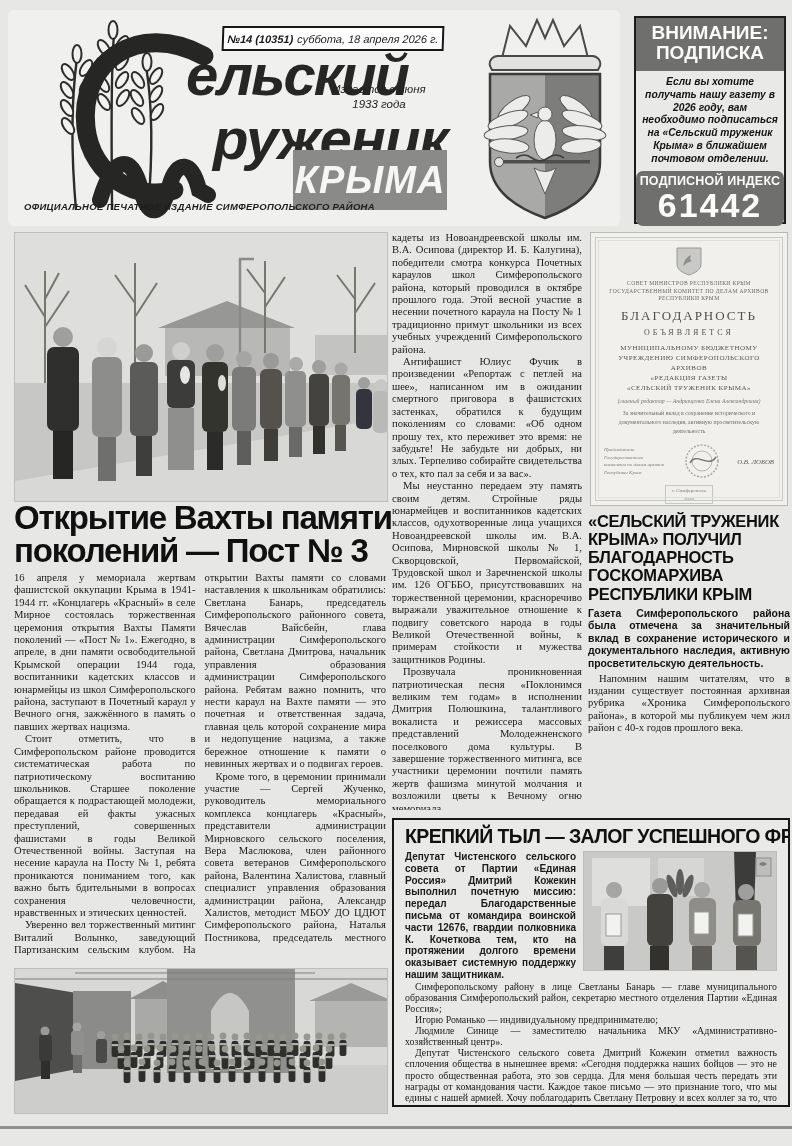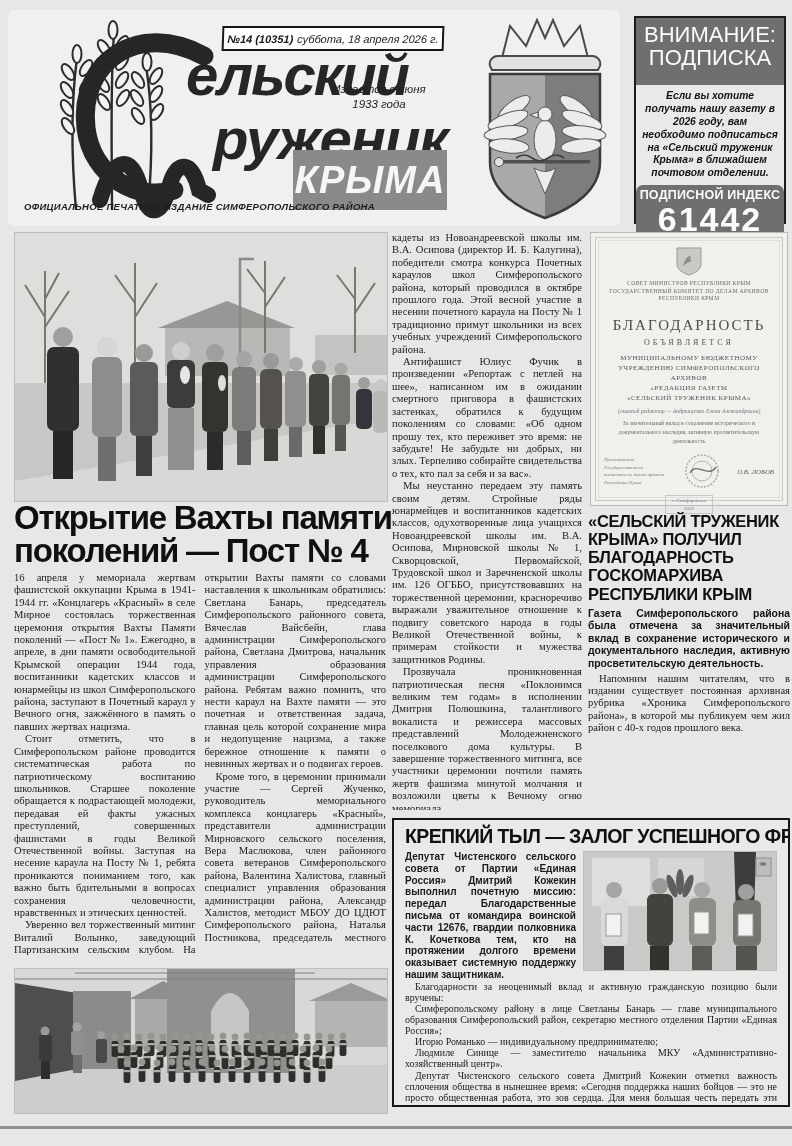--- a/index.html
+++ b/index.html
@@ -22,22 +22,22 @@
          line-height:1.3;color:#222;}
   .krym{left:293px;top:150px;width:154px;height:60px;background:#8a8a88;color:#f6f6f4;
         display:flex;align-items:center;justify-content:center;font-size:38px;font-weight:bold;
         font-style:italic;letter-spacing:1px;}
   .tagline{left:24px;top:201px;font-size:9.5px;font-weight:bold;font-style:italic;
            letter-spacing:.3px;color:#1e1e1c;}
 
   
   .subbox{left:634px;top:16px;width:148px;height:204px;border:2px solid #1c1c1c;background:#e9e9e7;
           display:flex;flex-direction:column;}
-  .sub-head{background:#6f6f6d;color:#fbfbf9;text-align:center;font-weight:normal;font-size:22px;
-            line-height:1.05;padding:5px 0 16px;}
+  .sub-head{background:#6f6f6d;color:#fbfbf9;text-align:center;font-weight:bold;font-size:19px;
+            line-height:1.05;padding:5px 0 8px;}
   .sub-body{flex:1;font-size:10.3px;font-weight:bold;font-style:italic;text-align:center;
             line-height:1.25;padding:5px 6px;color:#141414;}
   .sub-foot{background:#6f6f6d;color:#fbfbf9;text-align:center;padding:3px 0 4px;border-radius:7px;}
   .sub-idx-label{font-weight:bold;font-size:12.5px;letter-spacing:.2px;}
   .sub-idx-num{font-weight:bold;font-size:34px;line-height:1;letter-spacing:2px;}
 
   
   .photo{border:1px solid #bdbdbb;background:#d3d3d1;}
 
   
@@ -51,21 +51,21 @@
 
   .contcol{left:392px;top:232px;width:190px;height:578px;overflow:hidden;}
 
   
   .cert{left:590px;top:232px;width:198px;height:274px;background:#f1f0ed;border:1px solid #b9b9b7;
         box-sizing:border-box;padding:4px;}
   .cert-inner{border:1px solid #c9c9c7;outline:1px solid #dddddb;outline-offset:-4px;height:100%;
               box-sizing:border-box;padding:6px 8px 4px;text-align:center;
               font-family:"Liberation Serif",serif;color:#5e5e5c;position:relative;}
   .cert-org{font-size:5.6px;letter-spacing:.4px;line-height:1.35;color:#6a6a68;}
-  .cert-title{font-size:15px;letter-spacing:2px;color:#4e4e4c;margin-top:14px;}
+  .cert-title{font-size:13px;letter-spacing:2px;color:#4e4e4c;margin-top:5px;}
   .cert-sub{font-size:8px;letter-spacing:3px;margin-top:4px;color:#525250;}
   .cert-rcp{font-size:7px;letter-spacing:.5px;line-height:1.45;margin-top:6px;color:#55555a;}
   .cert-ed{font-size:5.8px;font-style:italic;margin-top:5px;color:#77777c;}
   .cert-rsn{font-size:5.8px;line-height:1.5;margin-top:5px;padding:0 8px;color:#6e6e6c;}
   .cert-sign{display:flex;align-items:center;justify-content:space-between;margin-top:8px;}
   .cert-st{font-size:5px;font-style:italic;text-align:left;width:62px;line-height:1.5;color:#7a7a78;}
   .cert-nm{font-size:6.8px;font-style:italic;color:#565654;}
   .cert-place{font-size:5px;border:1px solid #c6c6c4;display:inline-block;padding:1px 6px;
               margin-top:6px;line-height:1.5;color:#7e7e7c;}
 
@@ -232,21 +232,21 @@
         <rect x="320" y="192" width="11" height="26" fill="#57554f"></rect>
       <circle cx="349" cy="150" r="6" fill="#9f9f9d"></circle>
         <rect x="341" y="156" width="16" height="40" rx="5" fill="#34343c"></rect>
       <circle cx="366" cy="152" r="6" fill="#c8c8c6"></circle>
         <rect x="358" y="158" width="15" height="42" rx="5" fill="#b9b9b7"></rect>
     </g>
     <ellipse cx="170" cy="142" rx="5" ry="9" fill="#e6e6e4"></ellipse>
     <ellipse cx="207" cy="150" rx="4" ry="8" fill="#dedddb"></ellipse>
   </svg>
 
-  <div class="abs headline">Открытие Вахты памяти поколений — Пост № 4</div>
+  <div class="abs headline">Открытие Вахты памяти поколений — Пост № 3</div>
 
   <div class="abs cols bodytext">
     <p class="lede">16 апреля у мемориала жертвам фашистской оккупации Крыма в 1941-1944 гг. «Концлагерь «Красный» в селе Мирное состоялась торжественная церемония открытия Вахты Памяти поколений — «Пост № 1». Ежегодно, в апреле, в дни памяти освободительной Крымской операции 1944 года, воспитанники кадетских классов и юнармейцы из школ Симферопольского района, заступают в Почетный караул у Вечного огня, зажжённого в память о павших жертвах нацизма.</p>
     <p class="ind">Стоит отметить, что в Симферопольском районе проводится систематическая работа по патриотическому воспитанию школьников. Старшее поколение обращается к подрастающей молодежи, передавая ей факты ужасных преступлений, совершенных фашистами в годы Великой Отечественной войны. Заступая на несение караула на Посту № 1, ребята проникаются пониманием того, как важно быть бдительными в вопросах сохранения человечности, нравственных и этических ценностей.</p>
     <p class="ind">Уверенно вел торжественный митинг Виталий Волынко, заведующий Партизанским сельским клубом. На открытии Вахты памяти со словами наставления к школьникам обратились: Светлана Банарь, председатель Симферопольского районного совета, Вячеслав Вайсбейн, глава администрации Симферопольского района, Светлана Дмитрова, начальник управления образования администрации Симферопольского района. Ребятам важно помнить, что нести караул на Вахте памяти — это почетная и ответственная задача, главная цель которой сохранение мира и недопущение нацизма, а также бережное отношение к памяти о невинных жертвах и о подвигах героев.</p>
     <p class="ind">Кроме того, в церемонии принимали участие — Сергей Жученко, руководитель мемориального комплекса концлагерь «Красный», представители администрации Мирновского сельского поселения, Вера Маслюкова, член районного совета ветеранов Симферопольского района, Валентина Халистова, главный специалист управления образования администрации района, Александр Халистов, методист МБОУ ДО ЦДЮТ Симферопольского района, Наталья Постникова, председатель местного отделения Движения Первых Симферопольского района и другие.</p>
 
   </div>
 
   <svg class="abs photo" style="left:14px;top:968px;" width="372" height="144" viewBox="0 0 372 144">
@@ -415,21 +415,20 @@
         <rect x="152" y="94" width="21" height="24" fill="#565450"></rect>
       <g fill="#f2f2f0" stroke="#9a9a98">
         <rect x="22" y="62" width="15" height="22"></rect>
         <rect x="110" y="60" width="15" height="22"></rect>
         <rect x="154" y="62" width="15" height="22"></rect>
       </g>
     </svg>
 
     <p class="front-lede">Депутат Чистенского сельского совета от Партии «Единая Россия» Дмитрий Кожекин выполнил почетную миссию: передал Благодарственные письма от командира воинской части 12676, гвардии полковника К. Кочеткова тем, кто на протяжении долгого времени оказывает системную поддержку нашим защитникам.</p>
     <div class="fronttext">
-      <p>Благодарности за неоценимый вклад и активную гражданскую позицию были вручены:</p>
       <p>Симферопольскому району в лице Светланы Банарь — главе муниципального образования Симферопольский район, секретарю местного отделения Партии «Единая Россия»;</p>
       <p>Игорю Романько — индивидуальному предпринимателю;</p>
       <p>Людмиле Синице — заместителю начальника МКУ «Административно-хозяйственный центр».</p>
       <p>Депутат Чистенского сельского совета Дмитрий Кожекин отметил важность сплочения общества в нынешнее время: «Сегодня поддержка наших бойцов — это не просто общественная работа, это зов сердца. Для меня большая честь передать эти награды от командования части. Каждое такое письмо — это признание того, что мы едины с нашей армией. Хочу поблагодарить Светлану Петровну и всех коллег за то, что они находят ресурсы и силы помогать фронту. Только вместе, объединив усилия власти, бизнеса и неравнодушных жителей, мы приближаем нашу общую Победу!» — подчеркнул Дмитрий Кожекин.</p>
 
     </div>
 
   </div>
 
   <div class="abs divider"></div>

